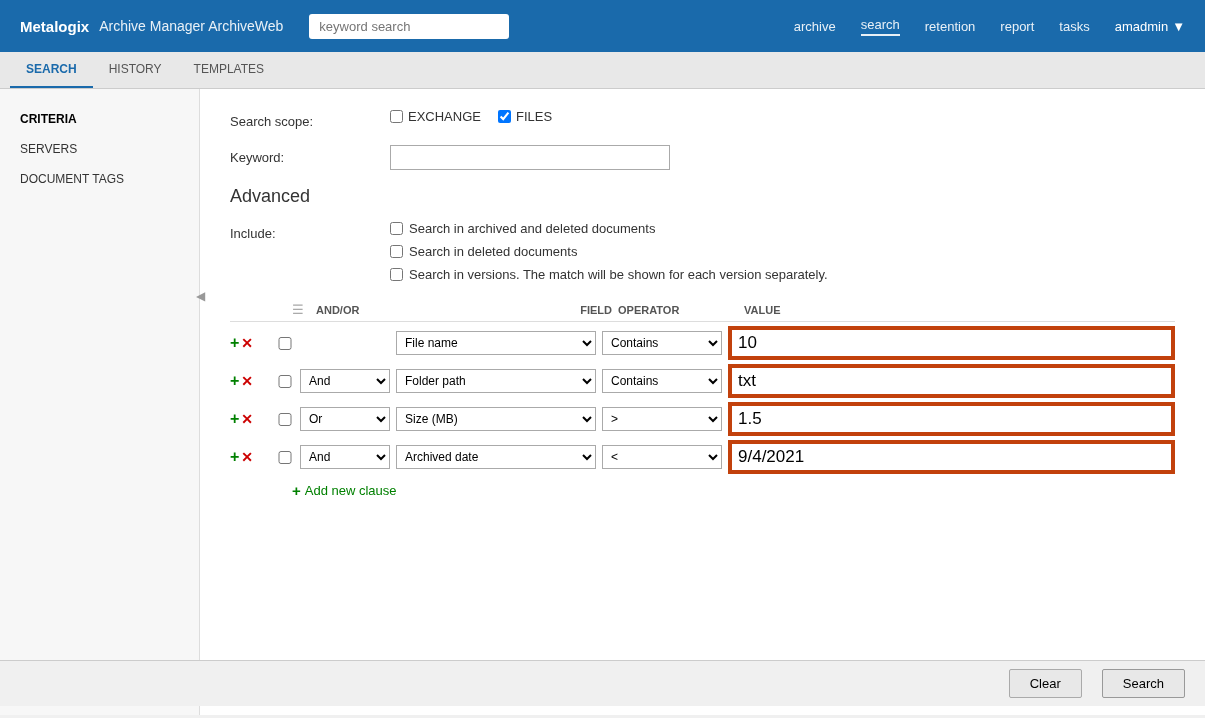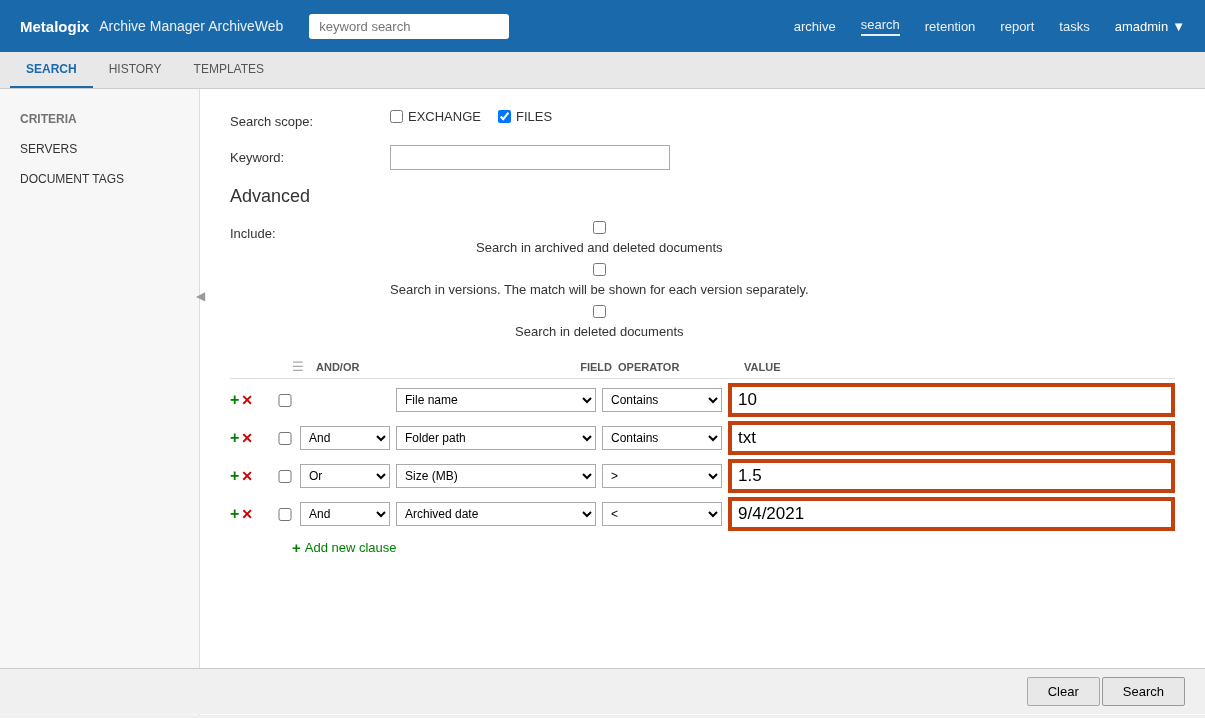--- a/index.html
+++ b/index.html
@@ -108,21 +108,21 @@
       z-index: 10;
     }
     .sidebar-item {
       padding: 8px 20px;
       font-size: 12px;
       cursor: pointer;
       color: #333;
     }
     .sidebar-item.active {
       font-weight: bold;
-      color: #737373;
+      color: #000000;
     }
 
     
     .content {
       flex: 1;
       background: white;
       padding: 20px 30px;
       overflow-y: auto;
       position: relative;
     }
@@ -172,21 +172,20 @@
       display: flex;
       flex-direction: column;
       gap: 8px;
     }
     .include-option {
       display: flex;
       align-items: center;
       gap: 6px;
       font-size: 13px;
       cursor: pointer;
-      flex-direction: column;
     }
 
     
     .criteria-table {
       margin-top: 20px;
       width: 100%;
     }
     .criteria-header {
       display: flex;
       gap: 6px;
@@ -259,29 +258,29 @@
       margin-top: 8px;
       padding-left: 62px;
       color: green;
       font-size: 13px;
       cursor: pointer;
     }
 
     
     .footer-bar {
       position: fixed;
-      bottom: 4px;
+      bottom: 12px;
       right: 0;
       background: #f0f0f0;
       border-top: 1px solid #ccc;
       width: 100%;
       padding: 8px 20px;
       display: flex;
       justify-content: flex-end;
-      gap: 2px;
+      gap: 20px;
     }
     .btn-footer {
       padding: 6px 20px;
       font-size: 13px;
       border: 1px solid #aaa;
       background: #e8e8e8;
       cursor: pointer;
       border-radius: 2px;
     }
     .btn-search {
@@ -358,25 +357,25 @@
 
     <div class="form-row">
       <div class="form-label">Include:</div>
       <div class="include-options">
         <label class="include-option">
           <input type="checkbox" style="">
           <span>Search in archived and deleted documents</span>
         </label>
         <label class="include-option">
           <input type="checkbox" style="">
-          <span>Search in versions. The match will be shown for each version separately.</span>
+          <span>Search in deleted documents</span>
         </label>
         <label class="include-option">
           <input type="checkbox" style="">
-          <span>Search in deleted documents</span>
+          <span>Search in versions. The match will be shown for each version separately.</span>
         </label>
       </div>
     </div>
 
     <div class="criteria-table">
       <div class="criteria-header">
         <span style="width:18px;color:#aaa;">☰</span>
         <span class="col-andor">AND/OR</span>
         <span class="col-field">FIELD</span>
         <span class="col-operator">OPERATOR</span>

